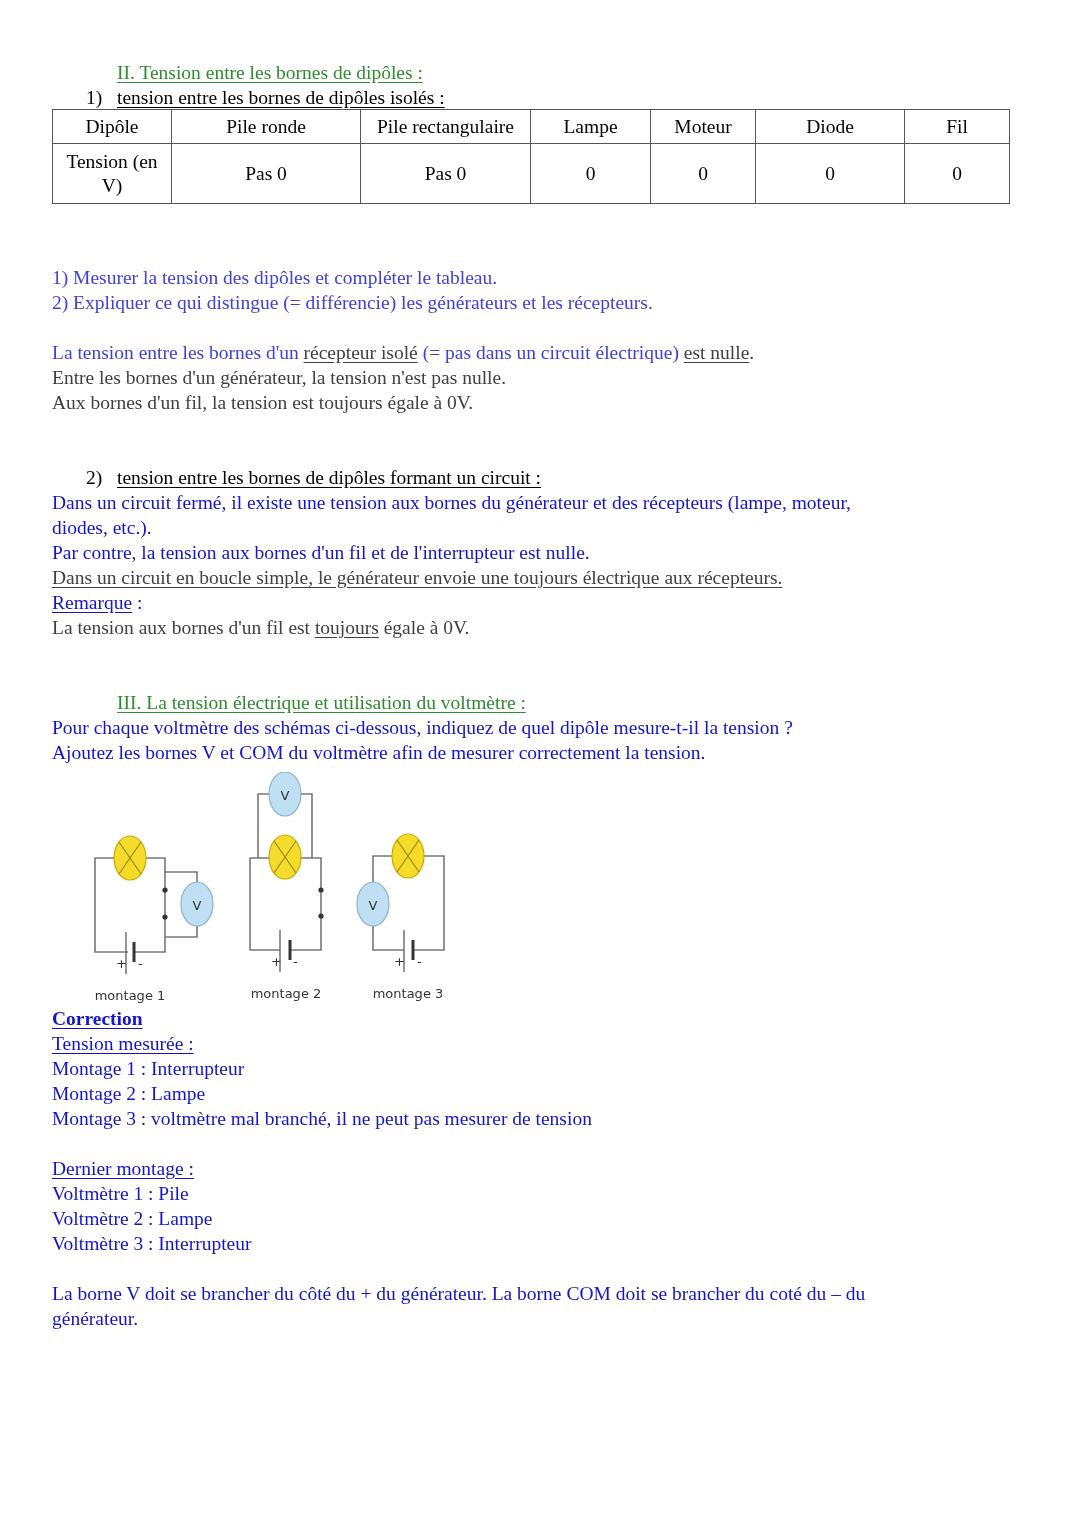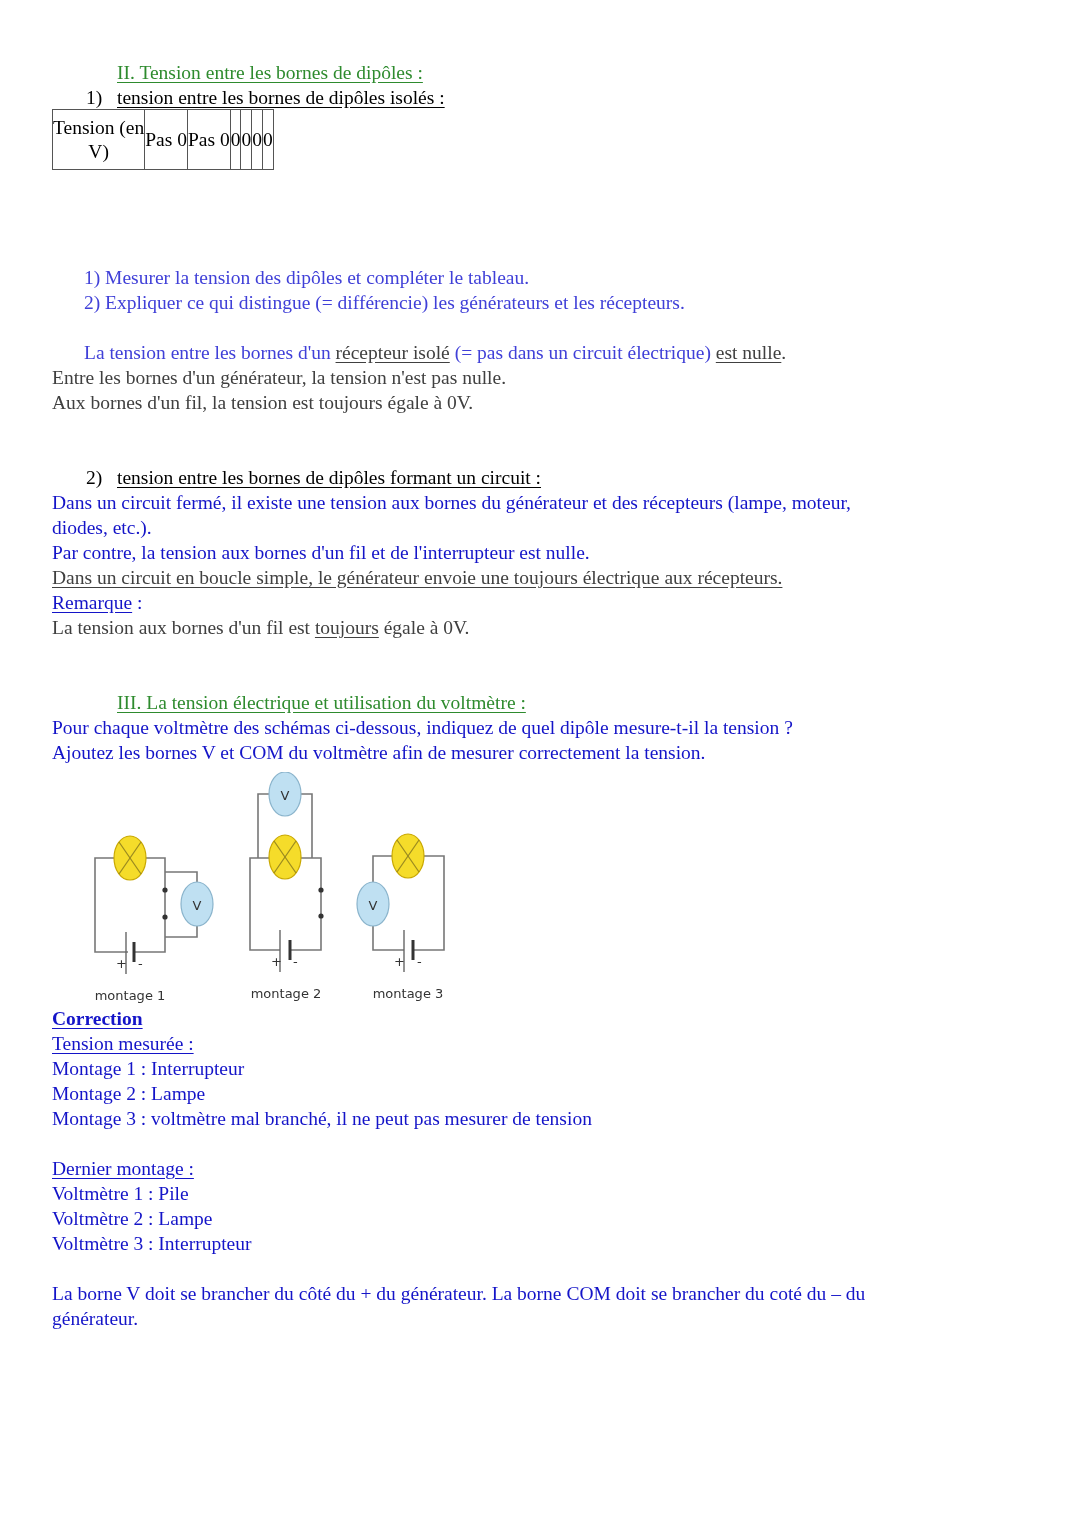--- a/index.html
+++ b/index.html
@@ -1,38 +1,47 @@
 <!DOCTYPE html>
 <html><head>
 <meta charset="utf-8">
 <style>
   html, body { margin:0; padding:0; background:#ffffff; }
   body { width:1080px; height:1527px; position:relative; overflow:hidden;
          font-family:"Liberation Serif", "DejaVu Serif", serif; font-size:19.5px; line-height:25px; color:#000; }
   .abs { position:absolute; white-space:nowrap; }
   .green { color:#2e8b2e; }
-  .blue1 { color:#4040d8;margin-left:32px; }
+  .blue1 { color:#4040d8; }
   .blue2 { color:#1414c8; }
   .red { color:#404040; }
   .u { text-decoration:underline; text-underline-offset:3px; }
   table.dip { position:absolute; left:52px; top:109px; border-collapse:collapse; font-size:19.5px; }
   table.dip td { border:1px solid #555; text-align:center; padding:0; line-height:24px; }
   .circuit { position:absolute; left:80px; top:772px; width:380px; height:236px; }
   .wire { stroke:#777; stroke-width:1.6; fill:none; }
   .cap { font-family:"DejaVu Sans", sans-serif; font-size:13px; fill:#333; }
 </style>
 </head>
 <body>
 
 <div class="abs green u" style="left:117px;top:60px;">II. Tension entre les bornes de dipôles :</div>
 <div class="abs" style="left:86px;top:85px;">1)</div>
 <div class="abs u" style="left:117px;top:85px;">tension entre les bornes de dipôles isolés :</div>
 
 <table class="dip">
   <tbody>
+      <tr style="height:34px;">
+    <td style="width:118px;">Dipôle</td>
+    <td style="width:188px;">Pile ronde</td>
+    <td style="width:169px;">Pile rectangulaire</td>
+    <td style="width:119px;">Lampe</td>
+    <td style="width:104px;">Moteur</td>
+    <td style="width:148px;">Diode</td>
+    <td style="width:104px;">Fil</td>
+  </tr>
   <tr style="height:60px;">
     <td>
       <div>Tension (en</div>
       <div>V)</div>
     </td>
     <td>Pas 0</td>
     <td>Pas 0</td>
     <td>0</td>
     <td>0</td>
     <td>0</td>

